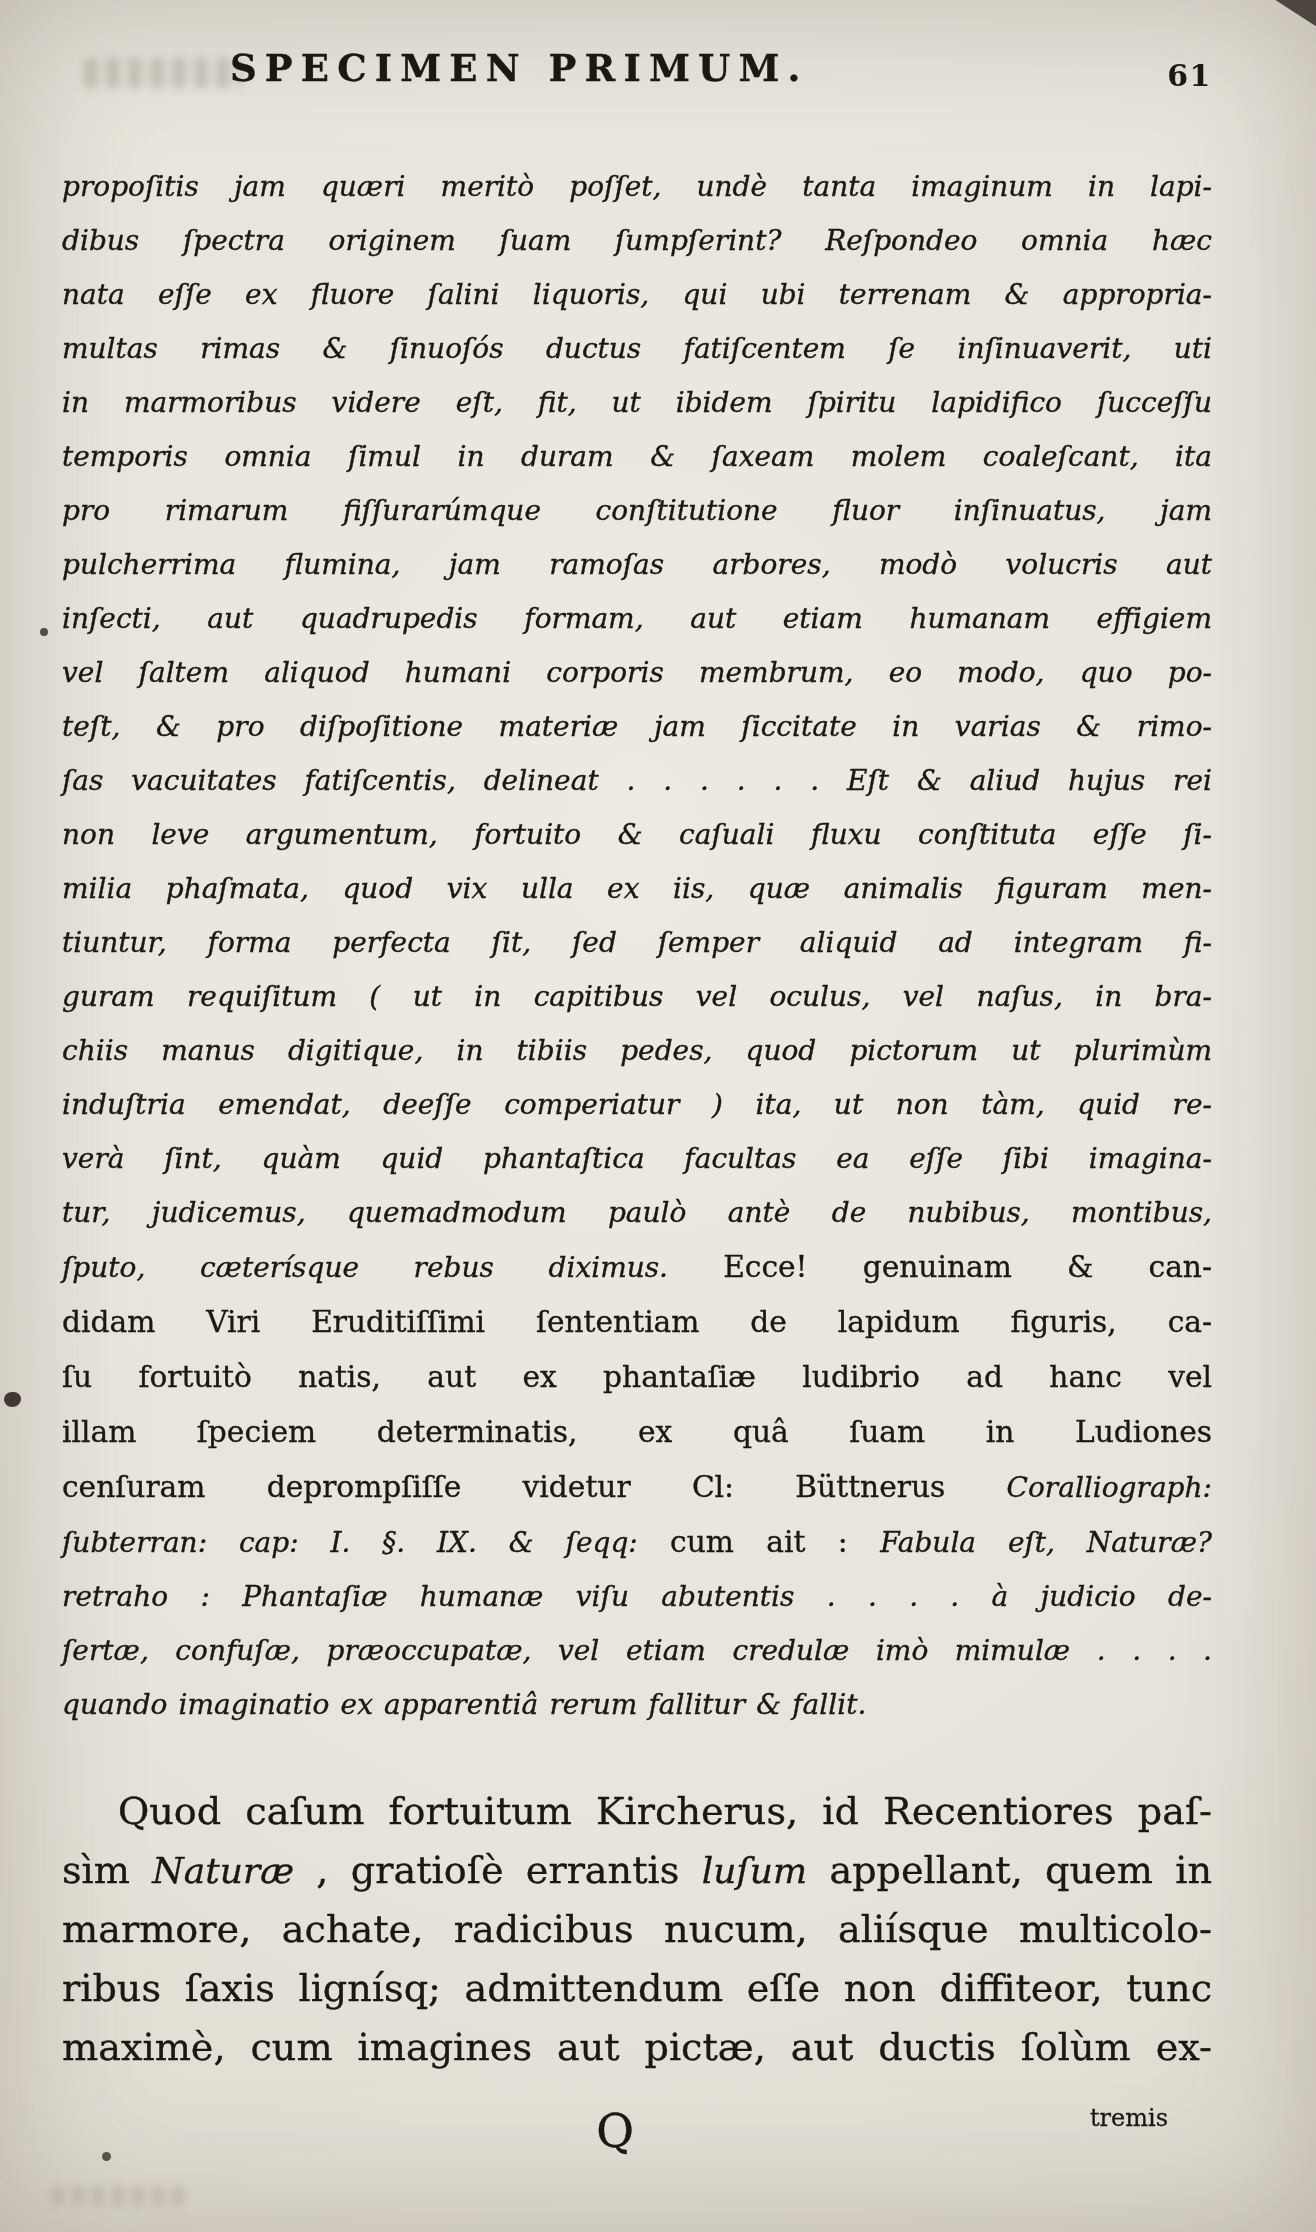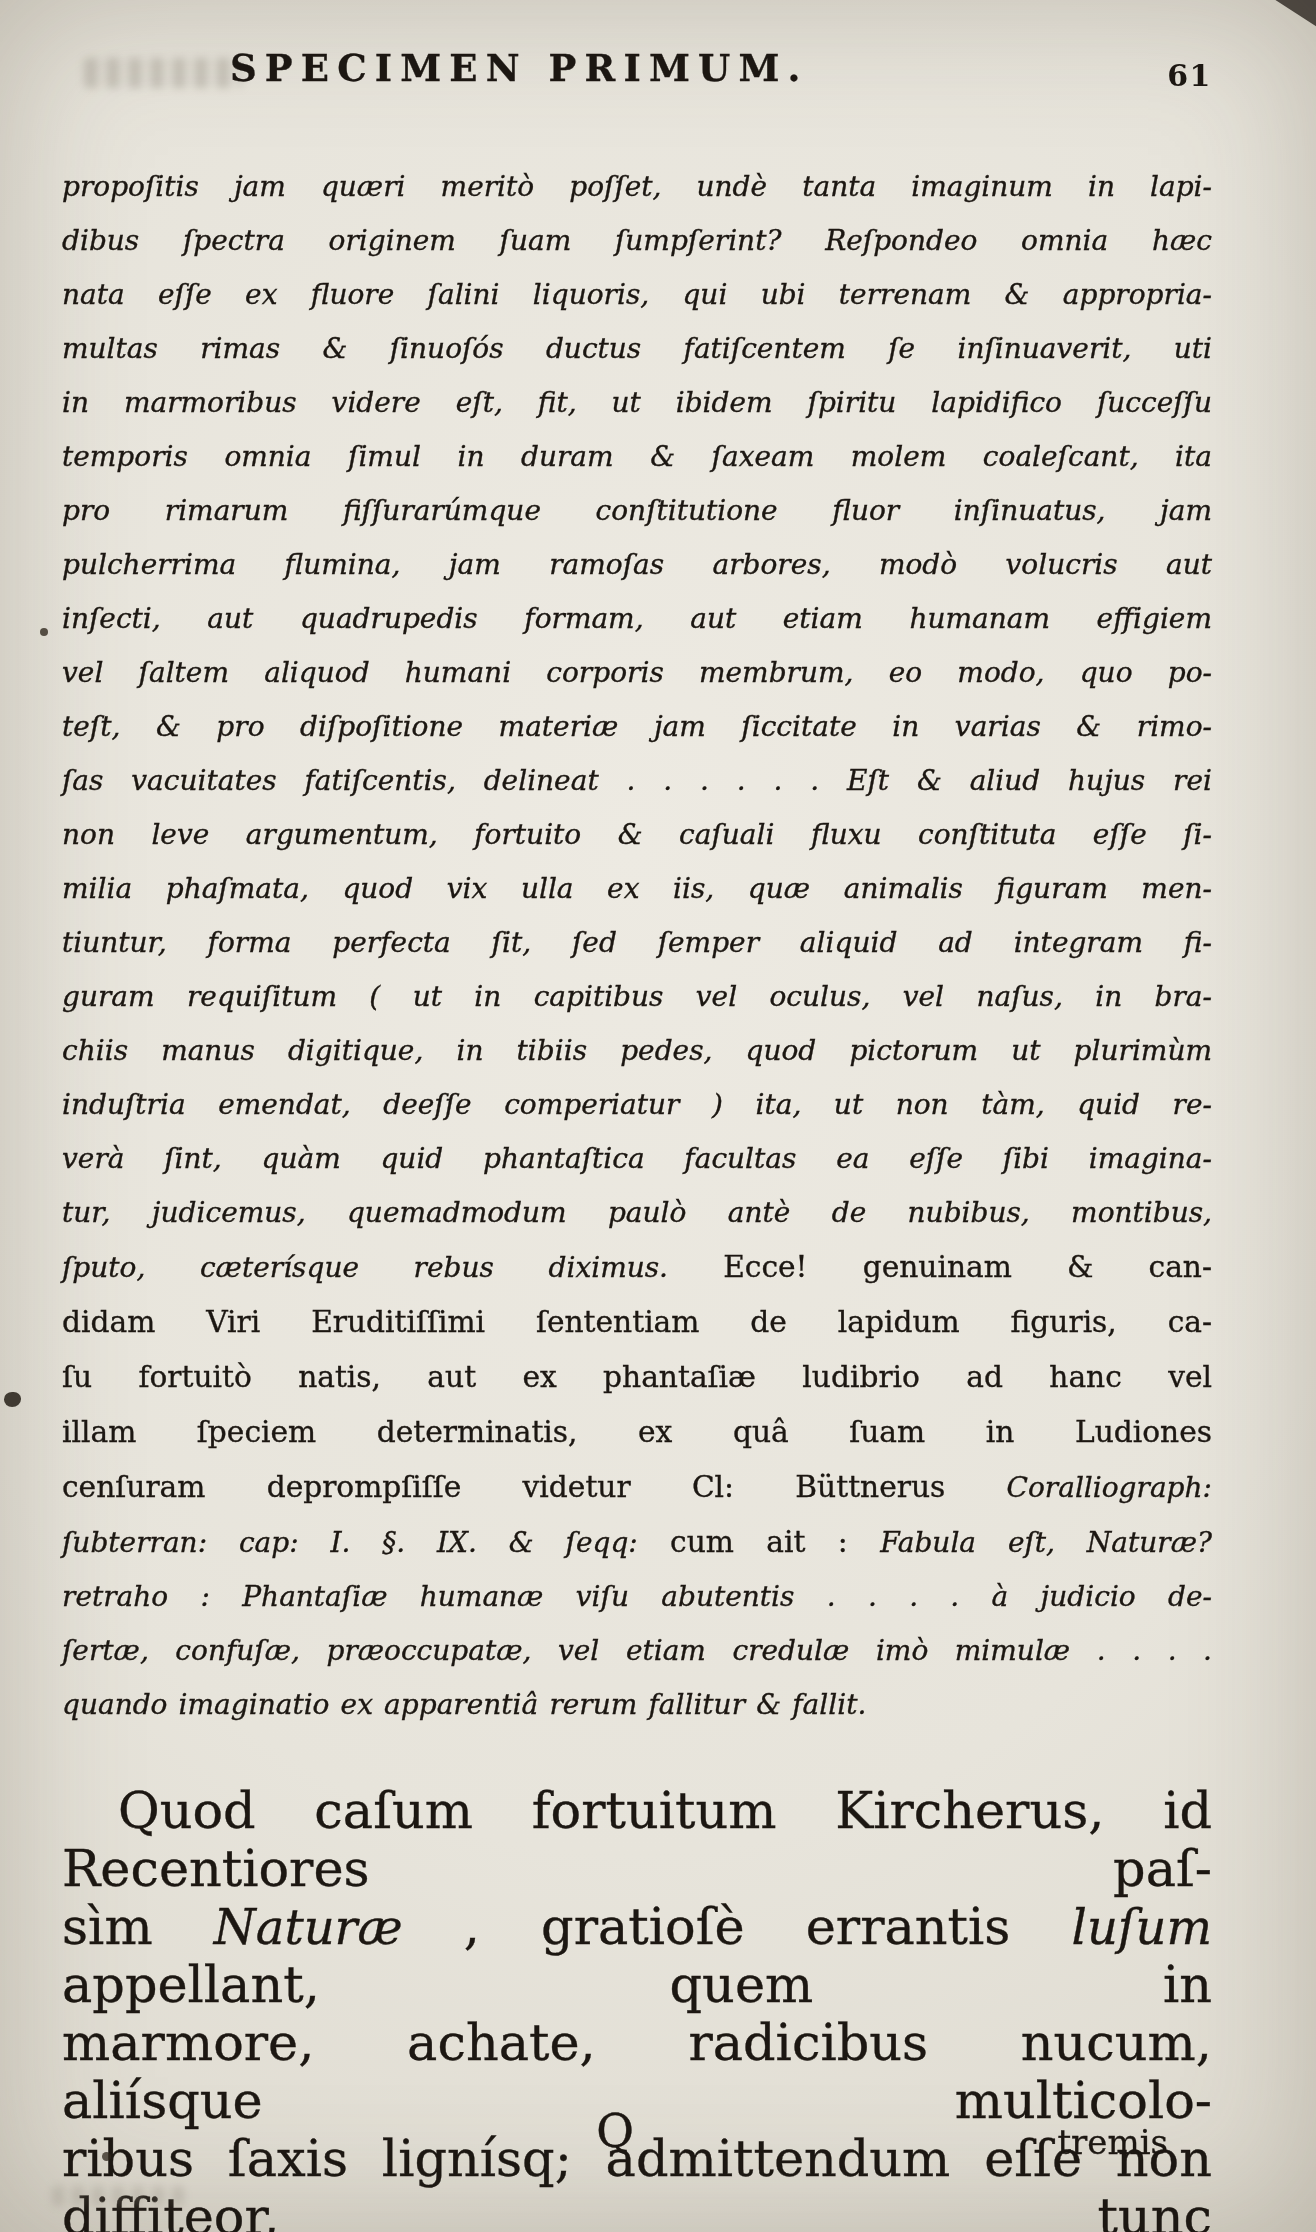--- a/index.html
+++ b/index.html
@@ -38,31 +38,31 @@
     text-align:justify;
     -moz-text-align-last:justify;
     text-align-last:justify;
     -webkit-text-stroke:.35px #1c1712;
     word-spacing:.08em;
   }
   .line.last{text-align-last:left;}
   .i{font-style:italic;}
   .r{font-style:normal;font-size:1.06em;}
   .p2{margin-top:50px;}
-  .p2 .line{font-size:48px;line-height:58px;}
+  .p2 .line{font-size:36px;line-height:58px;}
   .indent .line:first-child{text-indent:56px;}
   
   .footer{
     position:absolute;left:62px;right:148px;top:2104px;height:72px;
     text-align:center;
   }
   .signature{font-size:46px;-webkit-text-stroke:.4px #1c1712;}
   .catchword{
-    position:absolute;right:0;top:18px;
-    font-size:34px;margin-left:30px;-webkit-text-stroke:.3px #1c1712;
+    position:absolute;right:0;top:0;
+    font-size:24px;margin-left:30px;-webkit-text-stroke:.3px #1c1712;
   }
   
   .blot-margin-large{
     position:absolute;left:4px;top:1392px;width:17px;height:15px;
     background:#2b241c;border-radius:50% 45% 55% 50%;opacity:.88;
   }
   .dot-margin-small{
     position:absolute;left:40px;top:628px;width:8px;height:8px;
     background:#32291f;border-radius:50%;opacity:.8;
   }

